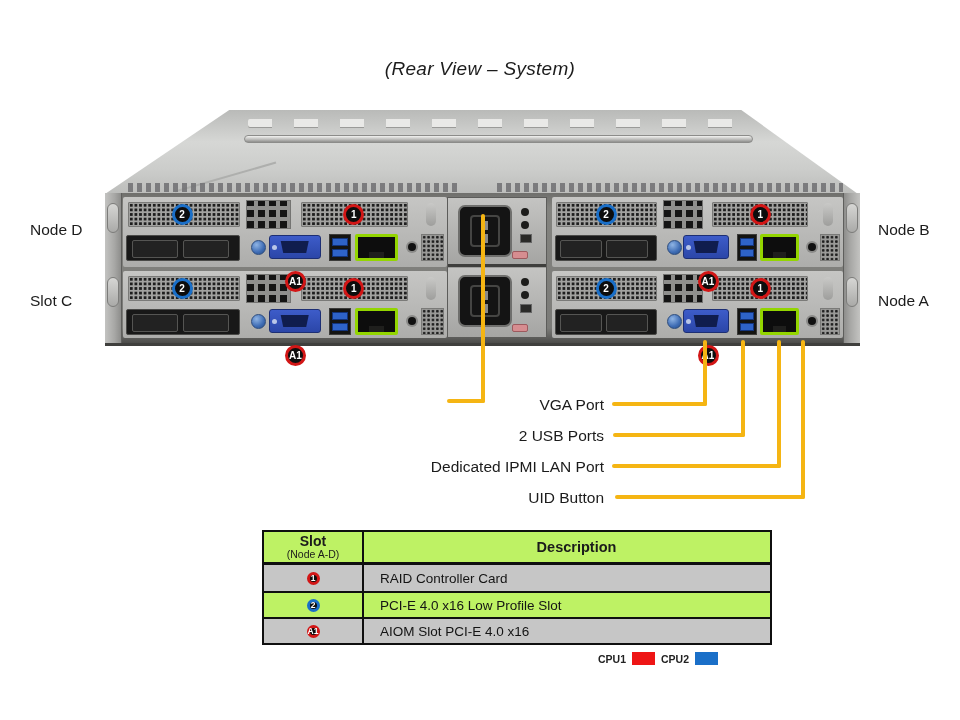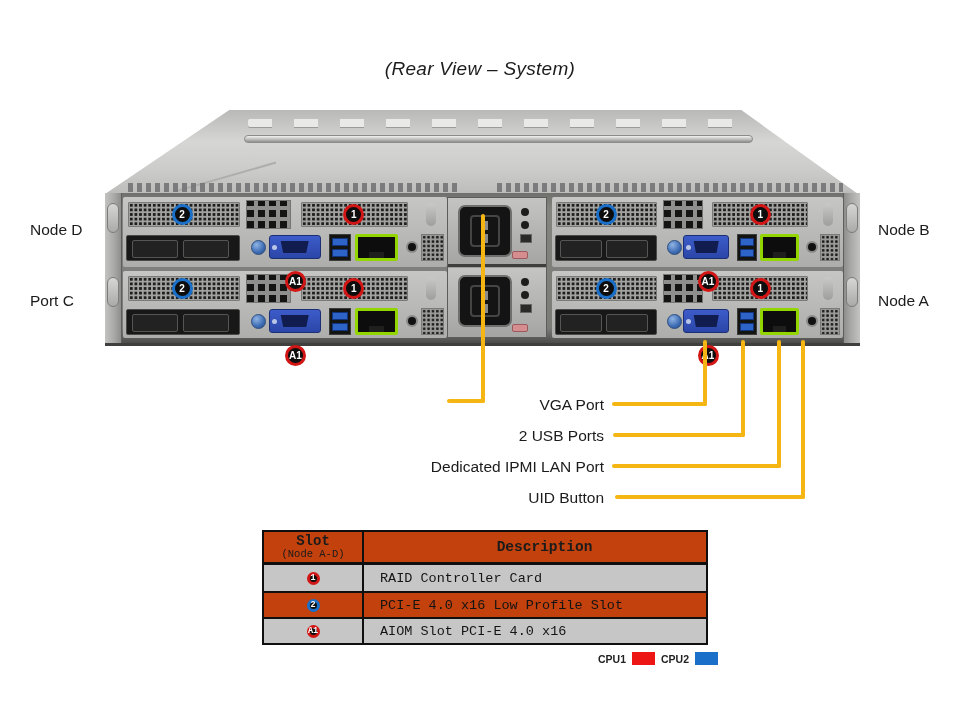--- a/index.html
+++ b/index.html
@@ -178,22 +178,22 @@
   .psu-clip { position:absolute; right:18px; bottom:5px; width:16px; height:8px;
     background:#d68d90; border:1px solid #9c5a5e; border-radius:2px; }
 
   
   .nodelabel { font-size:15.5px; color:#1b1b1b; }
   .callout { font-size:15.5px; color:#1b1b1b; text-align:right; white-space:nowrap; }
   .yline { position:absolute; background:var(--callout-line); border-radius:2px; z-index:5; }
 
   
   .spec-table {
-    left:262px; top:530px; width:446px;
-    border:2px solid #0f0f0f; background:#c2410c; z-index:6;font-family:Liberation Mono, monospace;
+    left:262px; top:530px; width:510px;
+    border:2px solid #0f0f0f; background:#bef264; z-index:6;
   }
   .thead { display:flex; height:33px; border-bottom:3px solid #0f0f0f; align-items:center; }
   .col-slot { flex:0 0 100px; border-right:2px solid #0f0f0f; align-self:stretch;
     display:flex; flex-direction:column; align-items:center; justify-content:center; }
   .slot-title { font-size:14px; font-weight:bold; line-height:14px; }
   .slot-sub { font-size:10.5px; line-height:12px; }
   .desc-head { flex:1; text-align:center; font-size:14.5px; font-weight:bold;margin-left:19px; }
   .trow { display:flex; height:26px; align-items:center; }
   .trow + .trow { border-top:2px solid #0f0f0f; }
   .trow.gray { background:#c6c6c6; }
@@ -339,21 +339,21 @@
             <i class="u2"></i>
           </div>
         <div class="lan"></div>
         <div class="uid-dot"></div>
         <div class="io-vent"></div>
       </div>
     </div>
   </div>
 
   <div class="abs nodelabel" style="left:30px; top:221px;">Node D</div>
-  <div class="abs nodelabel" style="left:30px; top:292px;">Port C</div>
+  <div class="abs nodelabel" style="left:30px; top:292px;">Slot C</div>
   <div class="abs nodelabel" style="left:878px; top:221px;">Node B</div>
   <div class="abs nodelabel" style="left:878px; top:292px;">Node A</div>
 
   <div class="abs callout" style="left:404px; width:200px; top:396px;">VGA Port</div>
   <div class="abs callout" style="left:404px; width:200px; top:427px;">2 USB Ports</div>
   <div class="abs callout" style="left:304px; width:300px; top:458px;">Dedicated IPMI LAN Port</div>
   <div class="abs callout" style="left:404px; width:200px; top:489px;">UID Button</div>
 
   <div class="yline" style="left:481px; top:214px; width:4px; height:189px;"></div>
   <div class="yline" style="left:447px; top:399px; width:38px; height:4px;"></div>

